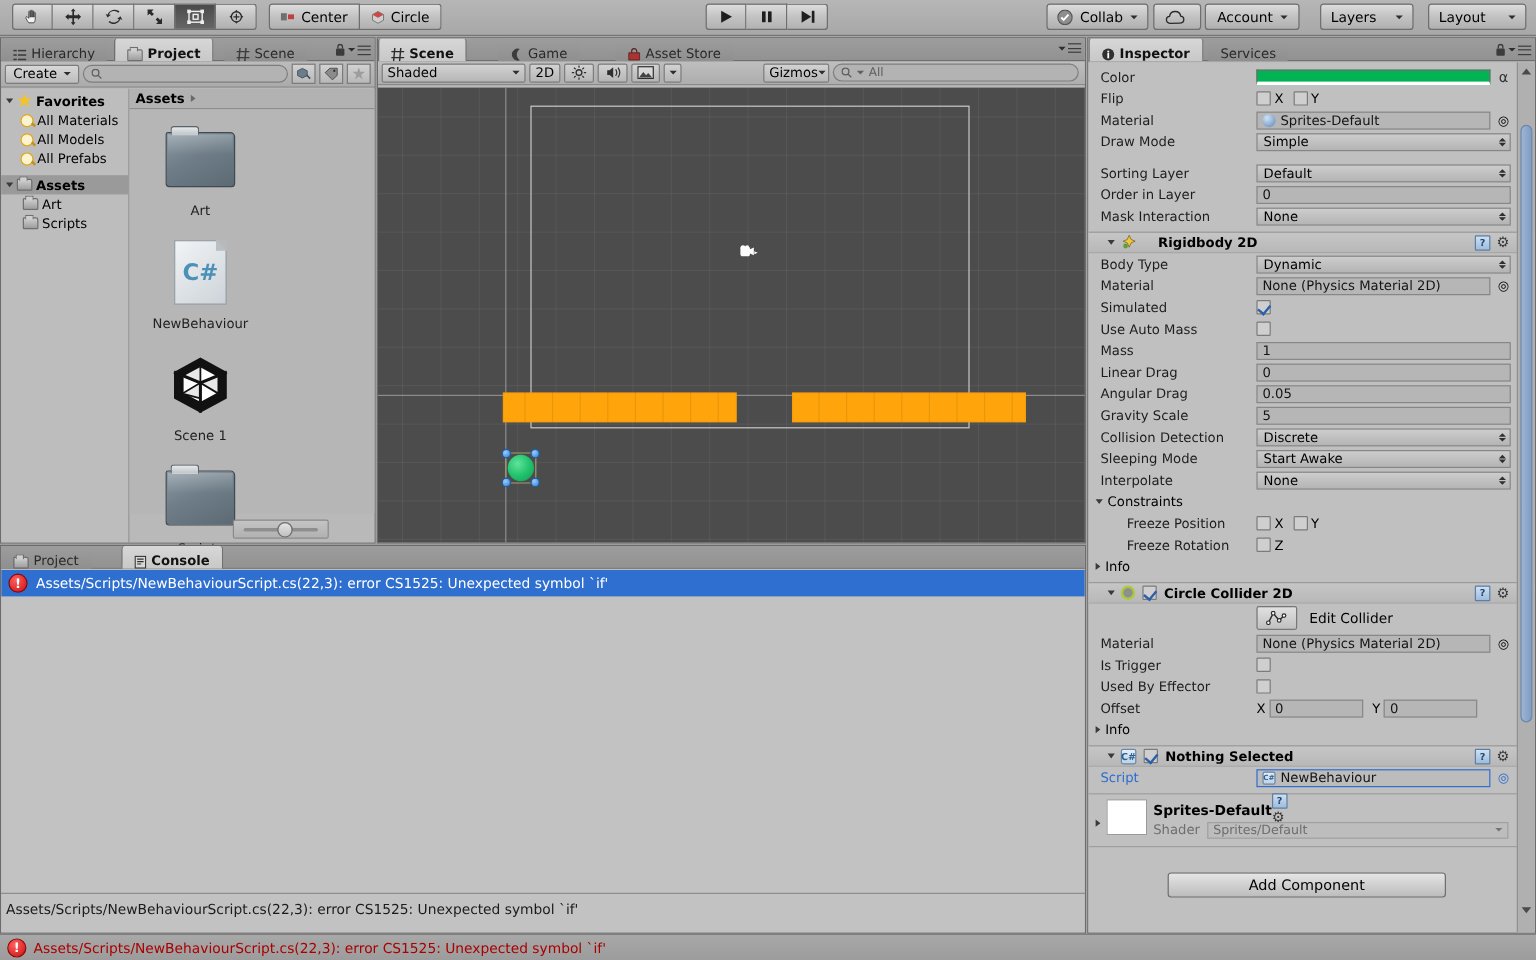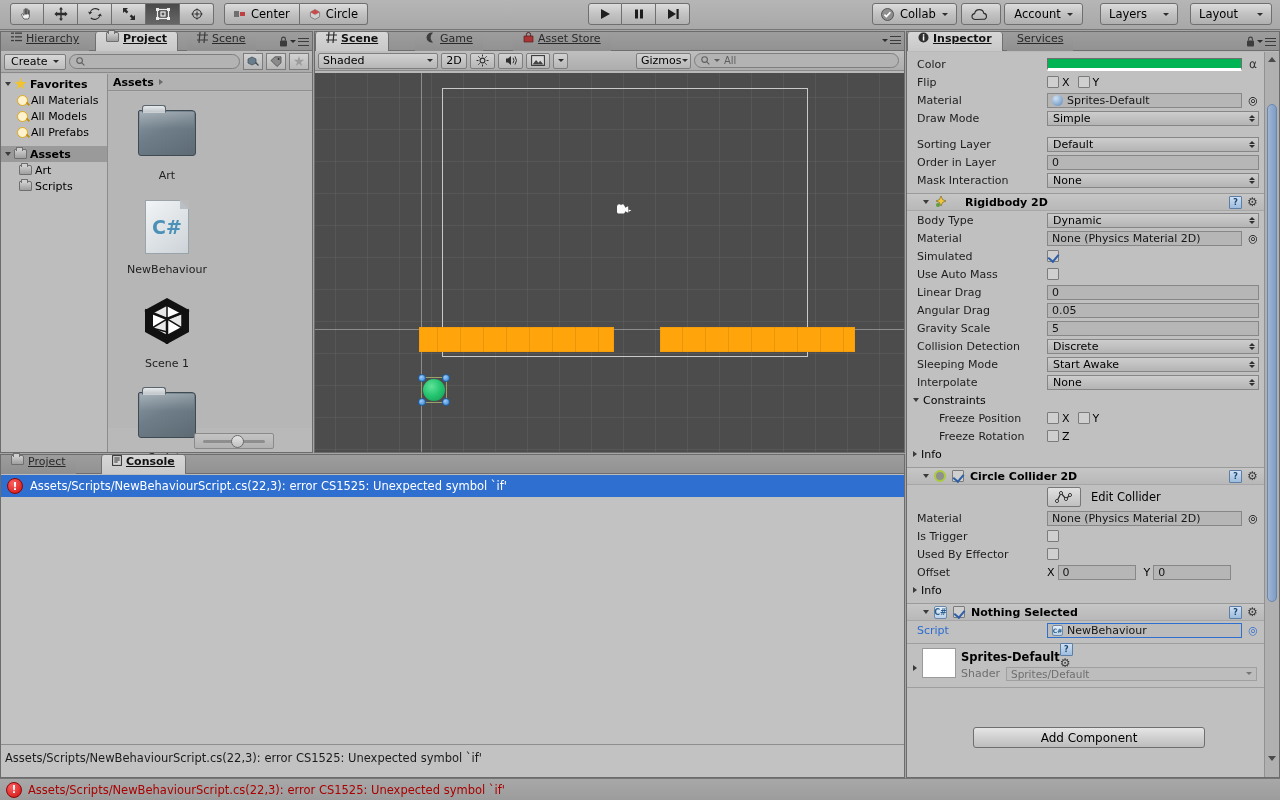--- a/index.html
+++ b/index.html
@@ -61,23 +61,22 @@
   }
 
   
   .panel { position:absolute; background:#b9b9b9; border:1px solid #6c6c6c; }
   .tabstrip {
     height:19px; background: linear-gradient(180deg,#9d9d9d,#929292);
     position:relative; border-bottom:1px solid #6f6f6f;
   }
   .tab {
     position:absolute; top:0; height:19px; padding:0 10px;
-    display:flex;align-items:flex-start;gap:4px;font-size:11px;color:#2a2a2a;
+    display:flex;align-items:flex-end;gap:4px;font-size:11px;color:#2a2a2a;
     background: linear-gradient(180deg,#9d9d9d,#8f8f8f);
-    text-decoration: underline;
   }
   .tab.active {
     background: linear-gradient(180deg,#d7d7d7 0%,#c8c8c8 100%);
     border-left:1px solid #6f6f6f;border-right:1px solid #6f6f6f;
     border-radius:3px 3px 0 0; color:#111; font-weight:bold; z-index:2;
   }
   .tab-menu { position:absolute; right:3px; top:4px; display:flex; align-items:center; gap:2px; }
   .hamburger { width:11px;height:8px;display:flex;flex-direction:column;justify-content:space-between; }
   .hamburger i { display:block;height:1px;background:#3c3c3c; }
 
@@ -817,20 +816,26 @@
       </div>
       <div class="row">
         <span class="lab">Simulated</span>
         <span class="cb on"></span>
       </div>
       <div class="row">
         <span class="lab">Use Auto Mass</span>
         <span class="cb"></span>
       </div>
       <div class="row">
+        <span class="lab">Mass</span>
+        <span class="field">
+            <span>1</span>
+          </span>
+      </div>
+      <div class="row">
         <span class="lab">Linear Drag</span>
         <span class="field">
             <span>0</span>
           </span>
       </div>
       <div class="row">
         <span class="lab">Angular Drag</span>
         <span class="field">
             <span>0.05</span>
           </span>

